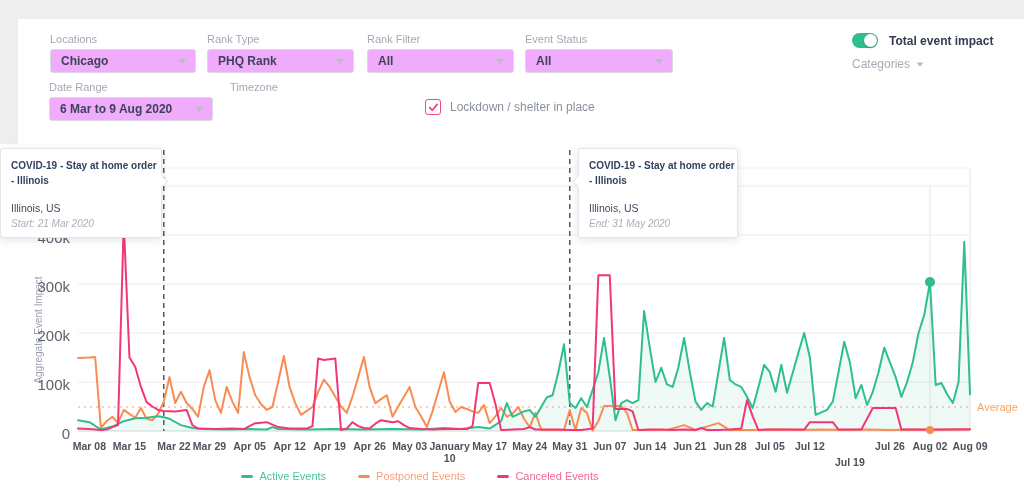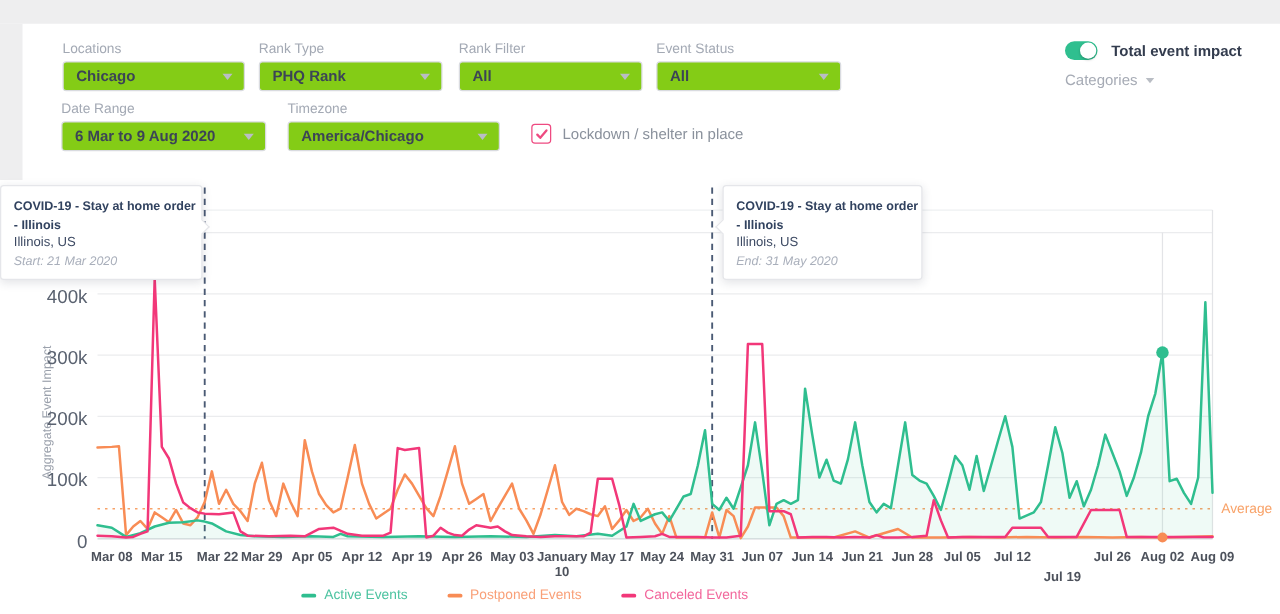--- a/index.html
+++ b/index.html
@@ -5,21 +5,21 @@
   * { margin:0; padding:0; box-sizing:border-box; }
   html,body { width:1024px; height:491px; }
   .stage { position:relative; width:1024px; height:491px; background:#ffffff;
            font-family:"Liberation Sans", sans-serif; overflow:hidden; }
   .topbar { position:absolute; left:0; top:0; width:1024px; height:19px; background:#eeeeef; }
   .left-margin { position:absolute; left:0; top:19px; width:18px; height:125px; background:#eeeeef; }
 
   
   .filter { position:absolute; }
   .flabel { font-size:11px; color:#a3a9b4; margin-bottom:4px; }
-  .fselect { height:24px; border:1px solid #d9dbe0; border-radius:3px; background:#84cc16;
+  .fselect { height:24px; border:1px solid #d9dbe0; border-radius:3px; background:#f0abfc;
              display:flex; align-items:center; justify-content:space-between;
              padding:0 9px 0 10px; cursor:pointer; }
   .fvalue { font-size:12px; font-weight:bold; color:#3b4456; }
   .chev { width:0; height:0; border-left:4px solid transparent; border-right:4px solid transparent;
           border-top:5px solid #b9bdc4; }
   .checkrow { position:absolute; left:425px; top:99px; display:flex; align-items:center; gap:9px; }
   .checkbox { width:16px; height:16px; border:1.5px solid #ee4a81; border-radius:3px; background:#fff;
               display:flex; align-items:center; justify-content:center; cursor:pointer; }
   .checklabel { font-size:12px; color:#8a919c; }
   .togglerow { position:absolute; left:852px; top:33px; display:flex; align-items:center; gap:11px; }
@@ -36,21 +36,21 @@
   .y-title { position:absolute; left:38px; top:330px; transform:translate(-50%,-50%) rotate(-90deg);
              font-size:10px; color:#9ba1ac; white-space:nowrap; }
   .ytick { position:absolute; width:38px; text-align:right; font-size:15px; color:#5a6270; }
   .xtick { position:absolute; width:46px; text-align:center; font-size:10.5px; font-weight:bold; color:#4d525c; }
   .avg-label { position:absolute; left:977px; top:400px; font-size:11px; color:#f8a268; }
 
   
   .tip { position:absolute; background:#fff; border:1px solid #e5e6ea; border-radius:3px;
          box-shadow:0 2px 8px rgba(40,50,70,.13); padding:9px 10px 8px; z-index:5; }
   .tip-title { font-size:10px; font-weight:bold; color:#31425f; line-height:1.5; white-space:pre; }
-  .tip-sub { font-size:10.5px; color:#3d4a63; margin-top:0; }
+  .tip-sub { font-size:10.5px; color:#3d4a63; margin-top:14px; }
   .tip-meta { font-size:10px; font-style:italic; color:#a9afbb; margin-top:4px; }
   .arrow { position:absolute; width:9px; height:9px; background:#fff; transform:rotate(45deg); }
   .arrow-right { right:-5px; top:28px; border-right:1px solid #e5e6ea; border-top:1px solid #e5e6ea; }
   .arrow-left  { left:-5px;  top:28px; border-left:1px solid #e5e6ea; border-bottom:1px solid #e5e6ea; }
 
   
   .legend { position:absolute; left:0; top:470px; width:840px; display:flex;
             justify-content:center; gap:32px; }
   .legend-item { display:flex; align-items:center; gap:6px; cursor:pointer; }
   .dash { width:12px; height:3px; border-radius:2px; }
@@ -94,24 +94,20 @@
     </div>
     <div class="filter" style="left:49px; top:81px; width:164px">
       <div class="flabel">Date Range</div>
       <div class="fselect">
         <span class="fvalue">6 Mar to 9 Aug 2020</span>
         <span class="chev"></span>
       </div>
     </div>
     <div class="filter" style="left:230px; top:81px; width:170px">
       <div class="flabel">Timezone</div>
-      <div class="fselect">
-        <span class="fvalue">America/Chicago</span>
-        <span class="chev"></span>
-      </div>
     </div>
 
     <div class="checkrow">
       <div class="checkbox">
         <svg width="11" height="11" viewBox="0 0 12 12">
           <path d="M2 6.2 L4.6 9 L10 2.6" stroke="#ee4a81" stroke-width="2" fill="none" stroke-linecap="round" stroke-linejoin="round"></path>
         </svg>
       </div>
       <span class="checklabel">Lockdown / shelter in place</span>
     </div>

